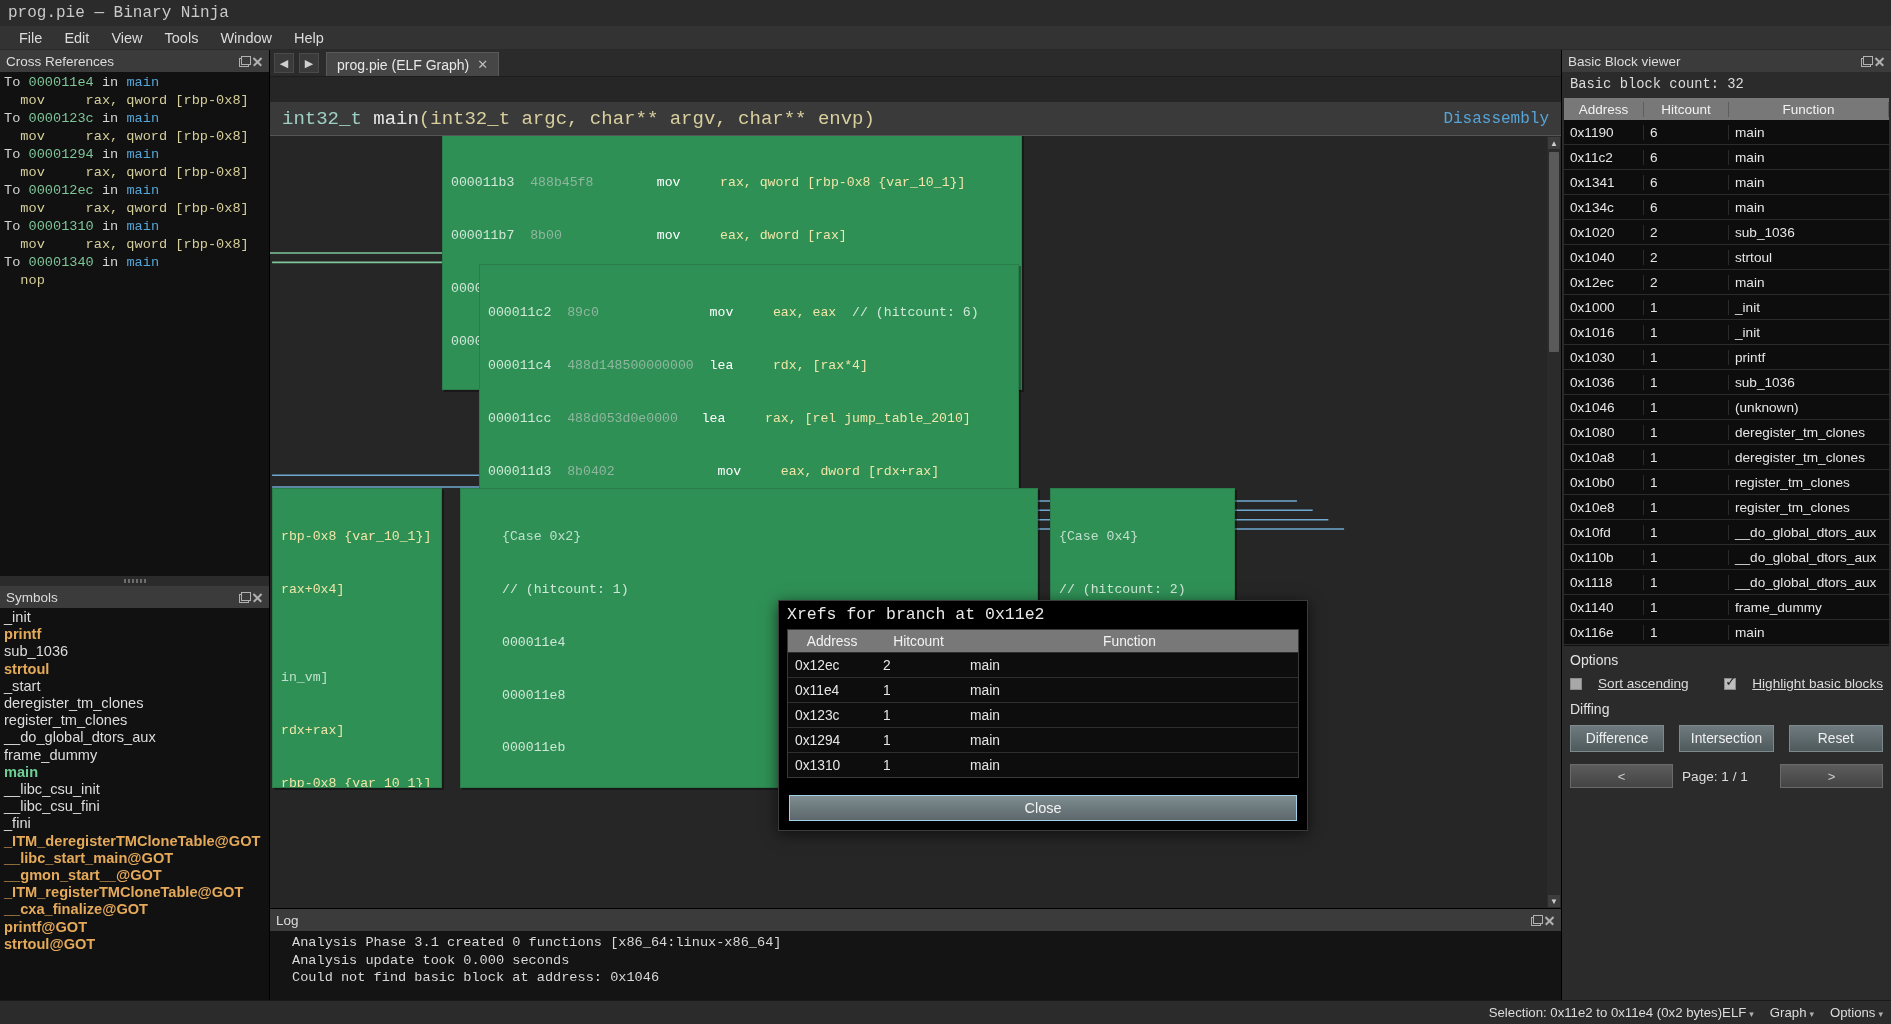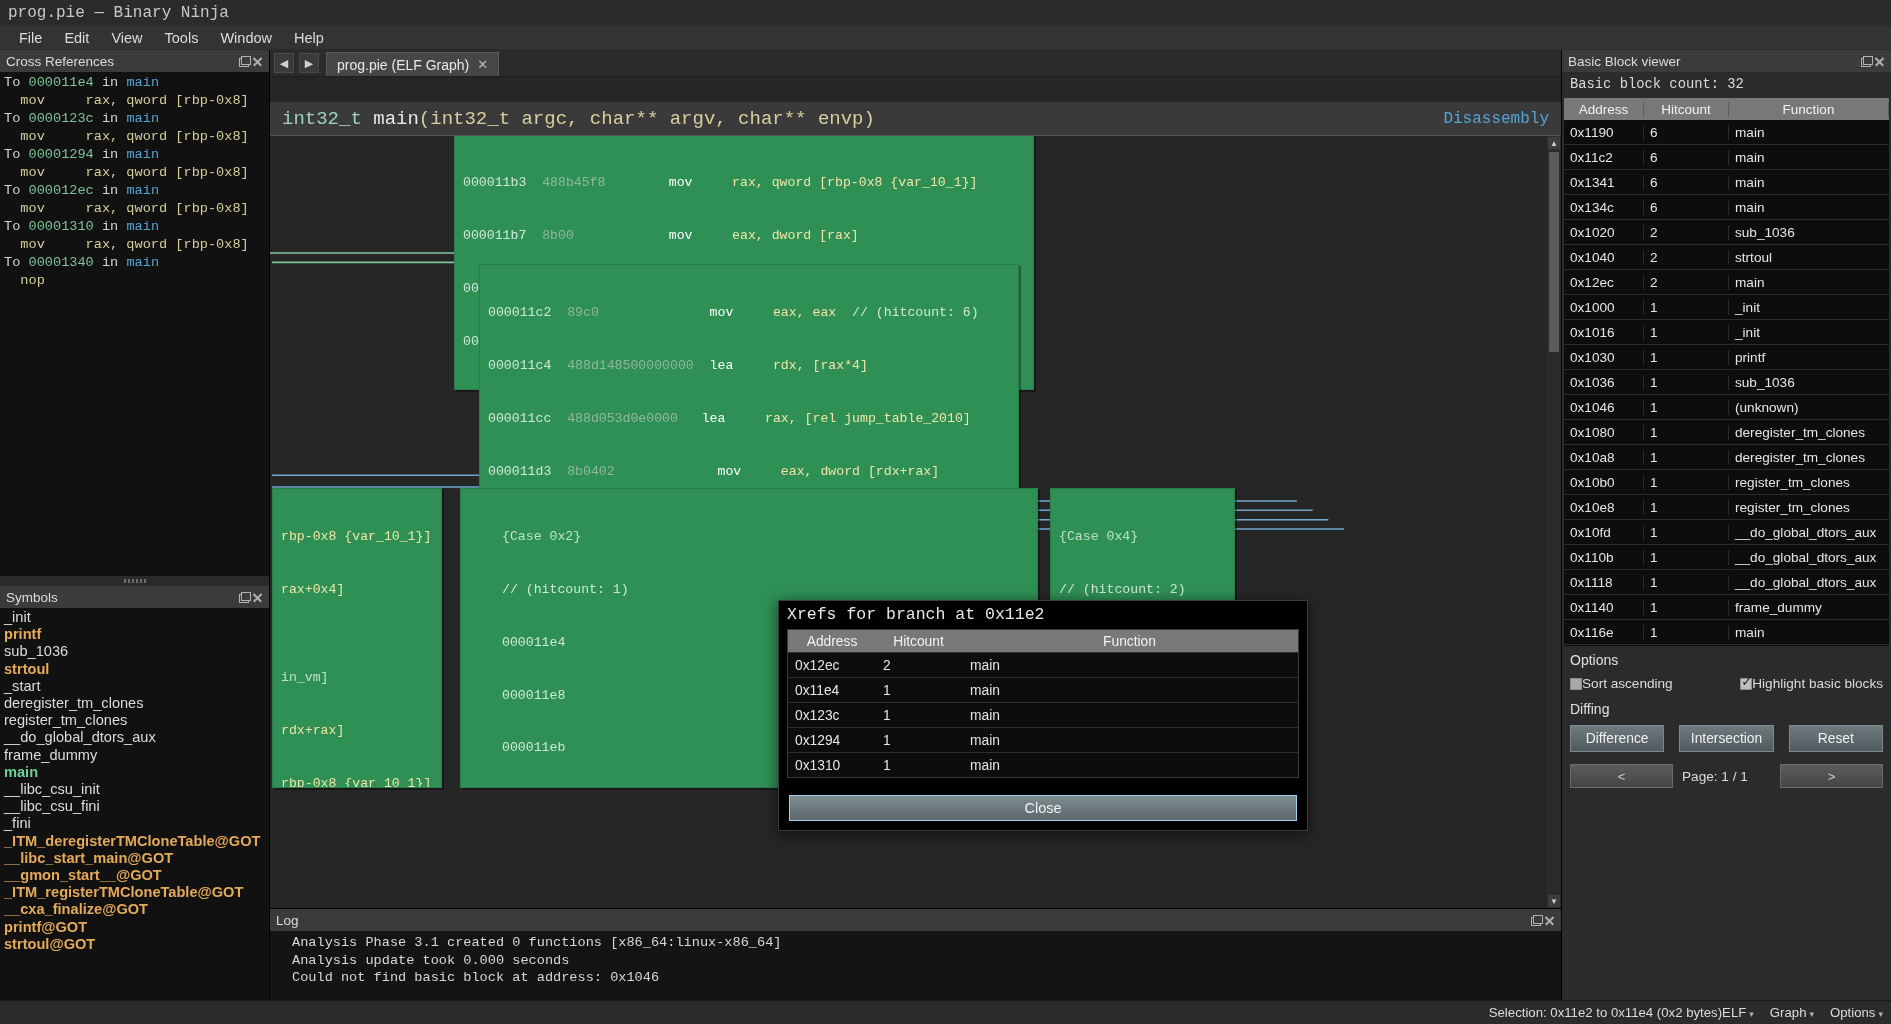--- a/index.html
+++ b/index.html
@@ -141,21 +141,21 @@
   .bt-head div{ text-align:center; border-right:1px solid #5e5e5e;}
   .bt-row { display:flex; font-size:13.6px; color:#e6e6e6; height:25px; align-items:center; border-bottom:1px solid #2b2b2b; flex:0 0 25px;}
   .bc-addr{ width:80px; padding-left:6px;}
   .bc-hit { width:85px; padding-left:6px;}
   .bc-fn  { flex:1 1 auto; padding-left:6px;}
   .bt-head .bc-addr,.bt-head .bc-hit,.bt-head .bc-fn{ padding-left:0; }
   .bt-row .bc-addr{ border-right:1px solid #2b2b2b;}
   .bt-row .bc-hit{ border-right:1px solid #2b2b2b;}
 
   #opts-title, #diff-title { font-size:14px; color:#e0e0e0; padding: 6px 8px 4px 8px;}
-  .optrow { display:flex; align-items:center; padding: 4px 8px; gap: 0;}
+  .optrow { display:flex; align-items:center; padding: 4px 8px; gap: 16px; text-decoration: underline;}
   .cbox { width:12px;height:12px; border:1px solid #8a8a8a; background:#bdbdbd; display:inline-block; position:relative; flex:0 0 12px;}
   .cbox.unchecked{ background:#a8a8a8; }
   .cbox.checked::after{ content:"✓"; position:absolute; left:0; top:-5px; font-size:13px; color:#1a1a1a; }
   .cblabel{ font-size:13.6px; color:#dcdcdc;}
   .diffbtns { display:flex; gap:15px; padding: 4px 8px 6px 8px;}
   .dbtn2 { flex:1 1 0; height:27px; background: linear-gradient(#6e7a7d,#4f5a5d); border:1px solid #7d8a8d; color:#f0f0f0; font-size:13.8px; display:flex; align-items:center; justify-content:center;}
   .pager { display:flex; align-items:center; gap:9px; padding: 6px 8px;}
   .pbtn2 { width:103px; height:24px; background: linear-gradient(#5c5c5c,#444); border:1px solid #6a6a6a; color:#cfcfcf; font-size:13px; display:flex;align-items:center;justify-content:center;}
   .pinfo { flex:1 1 auto; text-align:left; font-size:13.6px; color:#dcdcdc;}
 
@@ -273,21 +273,21 @@
             <polyline points="466,268 466,290 2,290" fill="none" stroke="#6fa8d0" stroke-width="1.3"></polyline>
             <polyline points="472,268 472,300 2,300" fill="none" stroke="#6fa8d0" stroke-width="1.3"></polyline>
             <polyline points="478,268 478,330 466,330 466,345" fill="none" stroke="#6fa8d0" stroke-width="1.3"></polyline>
             <polygon points="461,345 471,345 466,355" fill="#6fa8d0"></polygon>
             <polyline points="484,268 484,312 980,312" fill="none" stroke="#6fa8d0" stroke-width="1.3"></polyline>
             <polyline points="490,268 490,320 995,320" fill="none" stroke="#6fa8d0" stroke-width="1.3"></polyline>
             <polyline points="496,268 496,328 1010,328" fill="none" stroke="#6fa8d0" stroke-width="1.3"></polyline>
             <polyline points="502,268 502,336 1025,336" fill="none" stroke="#6fa8d0" stroke-width="1.3"></polyline>
           </svg>
 
-          <div class="bb" style="left:184px; top:-2px; width:580px;">
+          <div class="bb" style="left:172px; top:-2px; width:580px;">
             <span class="bb-row"><span class="a">000011b3</span>  <span class="b">488b45f8</span>        <span class="m">mov</span>     <span class="o">rax, qword [rbp-0x8 {var_10_1}]</span></span>
             <span class="bb-row"><span class="a">000011b7</span>  <span class="b">8b00</span>            <span class="m">mov</span>     <span class="o">eax, dword [rax]</span></span>
             <span class="bb-row"><span class="a">000011b9</span>  <span class="b">83f805</span>          <span class="m">cmp</span>     <span class="o">eax, 0x5</span></span>
             <span class="bb-row"><span class="a">000011bc</span>  <span class="b">0f877e010000</span>    <span class="m">ja</span>      <span class="o">0x1340</span></span>
           </div>
 
           <div class="bb" style="left:209px; top:128px; width:540px;">
             <span class="bb-row"><span class="a">000011c2</span>  <span class="b">89c0</span>              <span class="m">mov</span>     <span class="o">eax, eax</span>  <span class="cm">// (hitcount: 6)</span></span>
             <span class="bb-row"><span class="a">000011c4</span>  <span class="b">488d148500000000</span>  <span class="m">lea</span>     <span class="o">rdx, [rax*4]</span></span>
             <span class="bb-row"><span class="a">000011cc</span>  <span class="b">488d053d0e0000</span>   <span class="m">lea</span>     <span class="o">rax, [rel jump_table_2010]</span></span>

